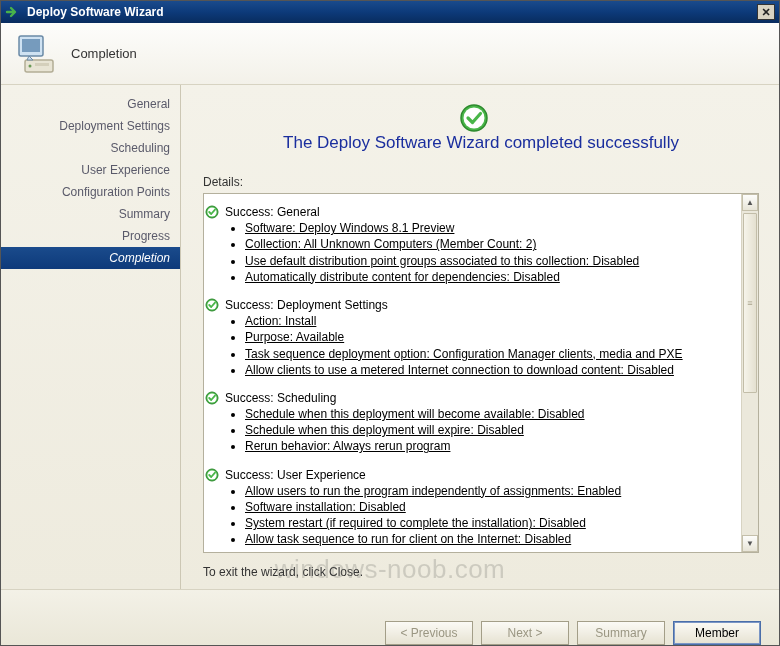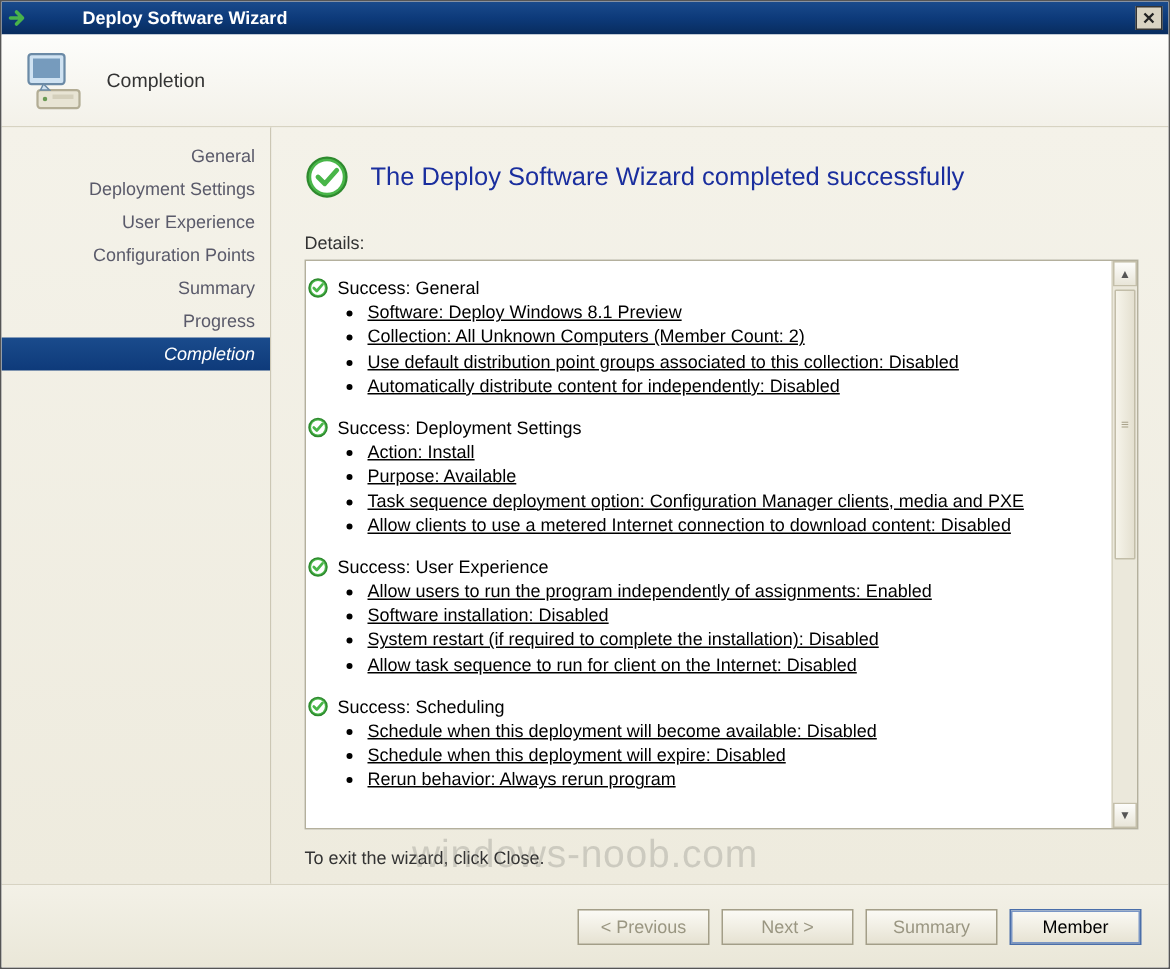--- a/index.html
+++ b/index.html
@@ -15,21 +15,20 @@
     }
     .titlebar {
       background: linear-gradient(to bottom, #1a4b8c 0%, #0d3a7a 50%, #082c5e 100%);
       height: 22px;
       display: flex;
       align-items: center;
       padding: 0 4px;
       color: #fff;
       font-weight: bold;
       font-size: 12px;
-      gap: 28px;
     }
     .titlebar .arrow-icon {
       width: 16px; height: 16px; margin-right: 6px;
       display: flex; align-items: center; justify-content: center;
     }
     .titlebar .close-btn {
       margin-left: auto;
       width: 18px; height: 16px;
       background: #d9d3c2;
       border: 1px solid #333;
@@ -84,20 +83,21 @@
       background: linear-gradient(to bottom, #f4f2e9 0%, #eeebde 100%);
       padding: 18px 20px 10px 22px;
       position: relative;
       display: flex;
       flex-direction: column;
     }
     .headline {
       display: flex;
       align-items: center;
       margin-bottom: 22px;
+      flex-direction: column;
     }
     .check-big {
       width: 30px; height: 30px; margin-right: 14px;
     }
     .headline .text {
       color: #1a2e9e;
       font-size: 17px;
     }
     .details-label {
       font-size: 12px;
@@ -165,21 +165,21 @@
     .exit-note {
       margin-top: 12px;
       font-size: 12px;
       color: #333;
     }
     .footer {
       height: 56px;
       background: linear-gradient(to bottom, #f3f1e7, #eae7d8);
       border-top: 1px solid #d7d3c2;
       display: flex;
-      align-items: center;
+      align-items: flex-end;
       justify-content: flex-end;
       padding: 0 18px;
       gap: 8px;
     }
     .btn {
       min-width: 88px;
       height: 24px;
       border: 1px solid #a39e88;
       background: linear-gradient(to bottom, #fbfaf5, #e6e2d2);
       font-size: 12px;
@@ -234,20 +234,21 @@
     </svg>
   </span>
   <span class="step-title">Completion</span>
 </div>
 
 <div class="body">
 
   <div class="sidebar">
     <div class="nav-item">General</div>
     <div class="nav-item">Deployment Settings</div>
+    <div class="nav-item indent">Scheduling</div>
     <div class="nav-item indent">User Experience</div>
     <div class="nav-item indent">Configuration Points</div>
     <div class="nav-item">Summary</div>
     <div class="nav-item">Progress</div>
     <div class="nav-item active">Completion</div>
   </div>
 
   <div class="main">
     <div class="headline">
       <span class="check-big">
@@ -273,21 +274,21 @@
                   <circle cx="7" cy="7" r="4.6" fill="#fff"></circle>
                   <path d="M4.2 7 L6.2 9 L10 4.6" stroke="#49b649" stroke-width="1.8" fill="none" stroke-linecap="round" stroke-linejoin="round"></path>
                 </svg>
             </span>
             <span>Success: General</span>
           </div>
           <ul class="bullets">
             <li>Software: Deploy Windows 8.1 Preview</li>
             <li>Collection: All Unknown Computers (Member Count: 2)</li>
             <li>Use default distribution point groups associated to this collection: Disabled</li>
-            <li>Automatically distribute content for independently: Disabled</li>
+            <li>Automatically distribute content for dependencies: Disabled</li>
           </ul>
         </div>
 
         <div class="section">
           <div class="section-head">
             <span class="check-sm">
               <svg viewBox="0 0 14 14">
                   <circle cx="7" cy="7" r="6" fill="#49b649" stroke="#2e8a2e"></circle>
                   <circle cx="7" cy="7" r="4.6" fill="#fff"></circle>
                   <path d="M4.2 7 L6.2 9 L10 4.6" stroke="#49b649" stroke-width="1.8" fill="none" stroke-linecap="round" stroke-linejoin="round"></path>
@@ -305,45 +306,45 @@
 
         <div class="section">
           <div class="section-head">
             <span class="check-sm">
               <svg viewBox="0 0 14 14">
                   <circle cx="7" cy="7" r="6" fill="#49b649" stroke="#2e8a2e"></circle>
                   <circle cx="7" cy="7" r="4.6" fill="#fff"></circle>
                   <path d="M4.2 7 L6.2 9 L10 4.6" stroke="#49b649" stroke-width="1.8" fill="none" stroke-linecap="round" stroke-linejoin="round"></path>
                 </svg>
             </span>
-            <span>Success: User Experience</span>
+            <span>Success: Scheduling</span>
           </div>
           <ul class="bullets">
-            <li>Allow users to run the program independently of assignments: Enabled</li>
-            <li>Software installation: Disabled</li>
-            <li>System restart (if required to complete the installation): Disabled</li>
-            <li>Allow task sequence to run for client on the Internet: Disabled</li>
+            <li>Schedule when this deployment will become available: Disabled</li>
+            <li>Schedule when this deployment will expire: Disabled</li>
+            <li>Rerun behavior: Always rerun program</li>
           </ul>
         </div>
 
         <div class="section">
           <div class="section-head">
             <span class="check-sm">
               <svg viewBox="0 0 14 14">
                   <circle cx="7" cy="7" r="6" fill="#49b649" stroke="#2e8a2e"></circle>
                   <circle cx="7" cy="7" r="4.6" fill="#fff"></circle>
                   <path d="M4.2 7 L6.2 9 L10 4.6" stroke="#49b649" stroke-width="1.8" fill="none" stroke-linecap="round" stroke-linejoin="round"></path>
                 </svg>
             </span>
-            <span>Success: Scheduling</span>
+            <span>Success: User Experience</span>
           </div>
           <ul class="bullets">
-            <li>Schedule when this deployment will become available: Disabled</li>
-            <li>Schedule when this deployment will expire: Disabled</li>
-            <li>Rerun behavior: Always rerun program</li>
+            <li>Allow users to run the program independently of assignments: Enabled</li>
+            <li>Software installation: Disabled</li>
+            <li>System restart (if required to complete the installation): Disabled</li>
+            <li>Allow task sequence to run for client on the Internet: Disabled</li>
           </ul>
         </div>
 
       </div>
       <div class="scrollbar">
         <div class="sb-btn">▲</div>
         <div class="sb-track">
           <div class="sb-thumb"></div>
         </div>
         <div class="sb-btn">▼</div>

